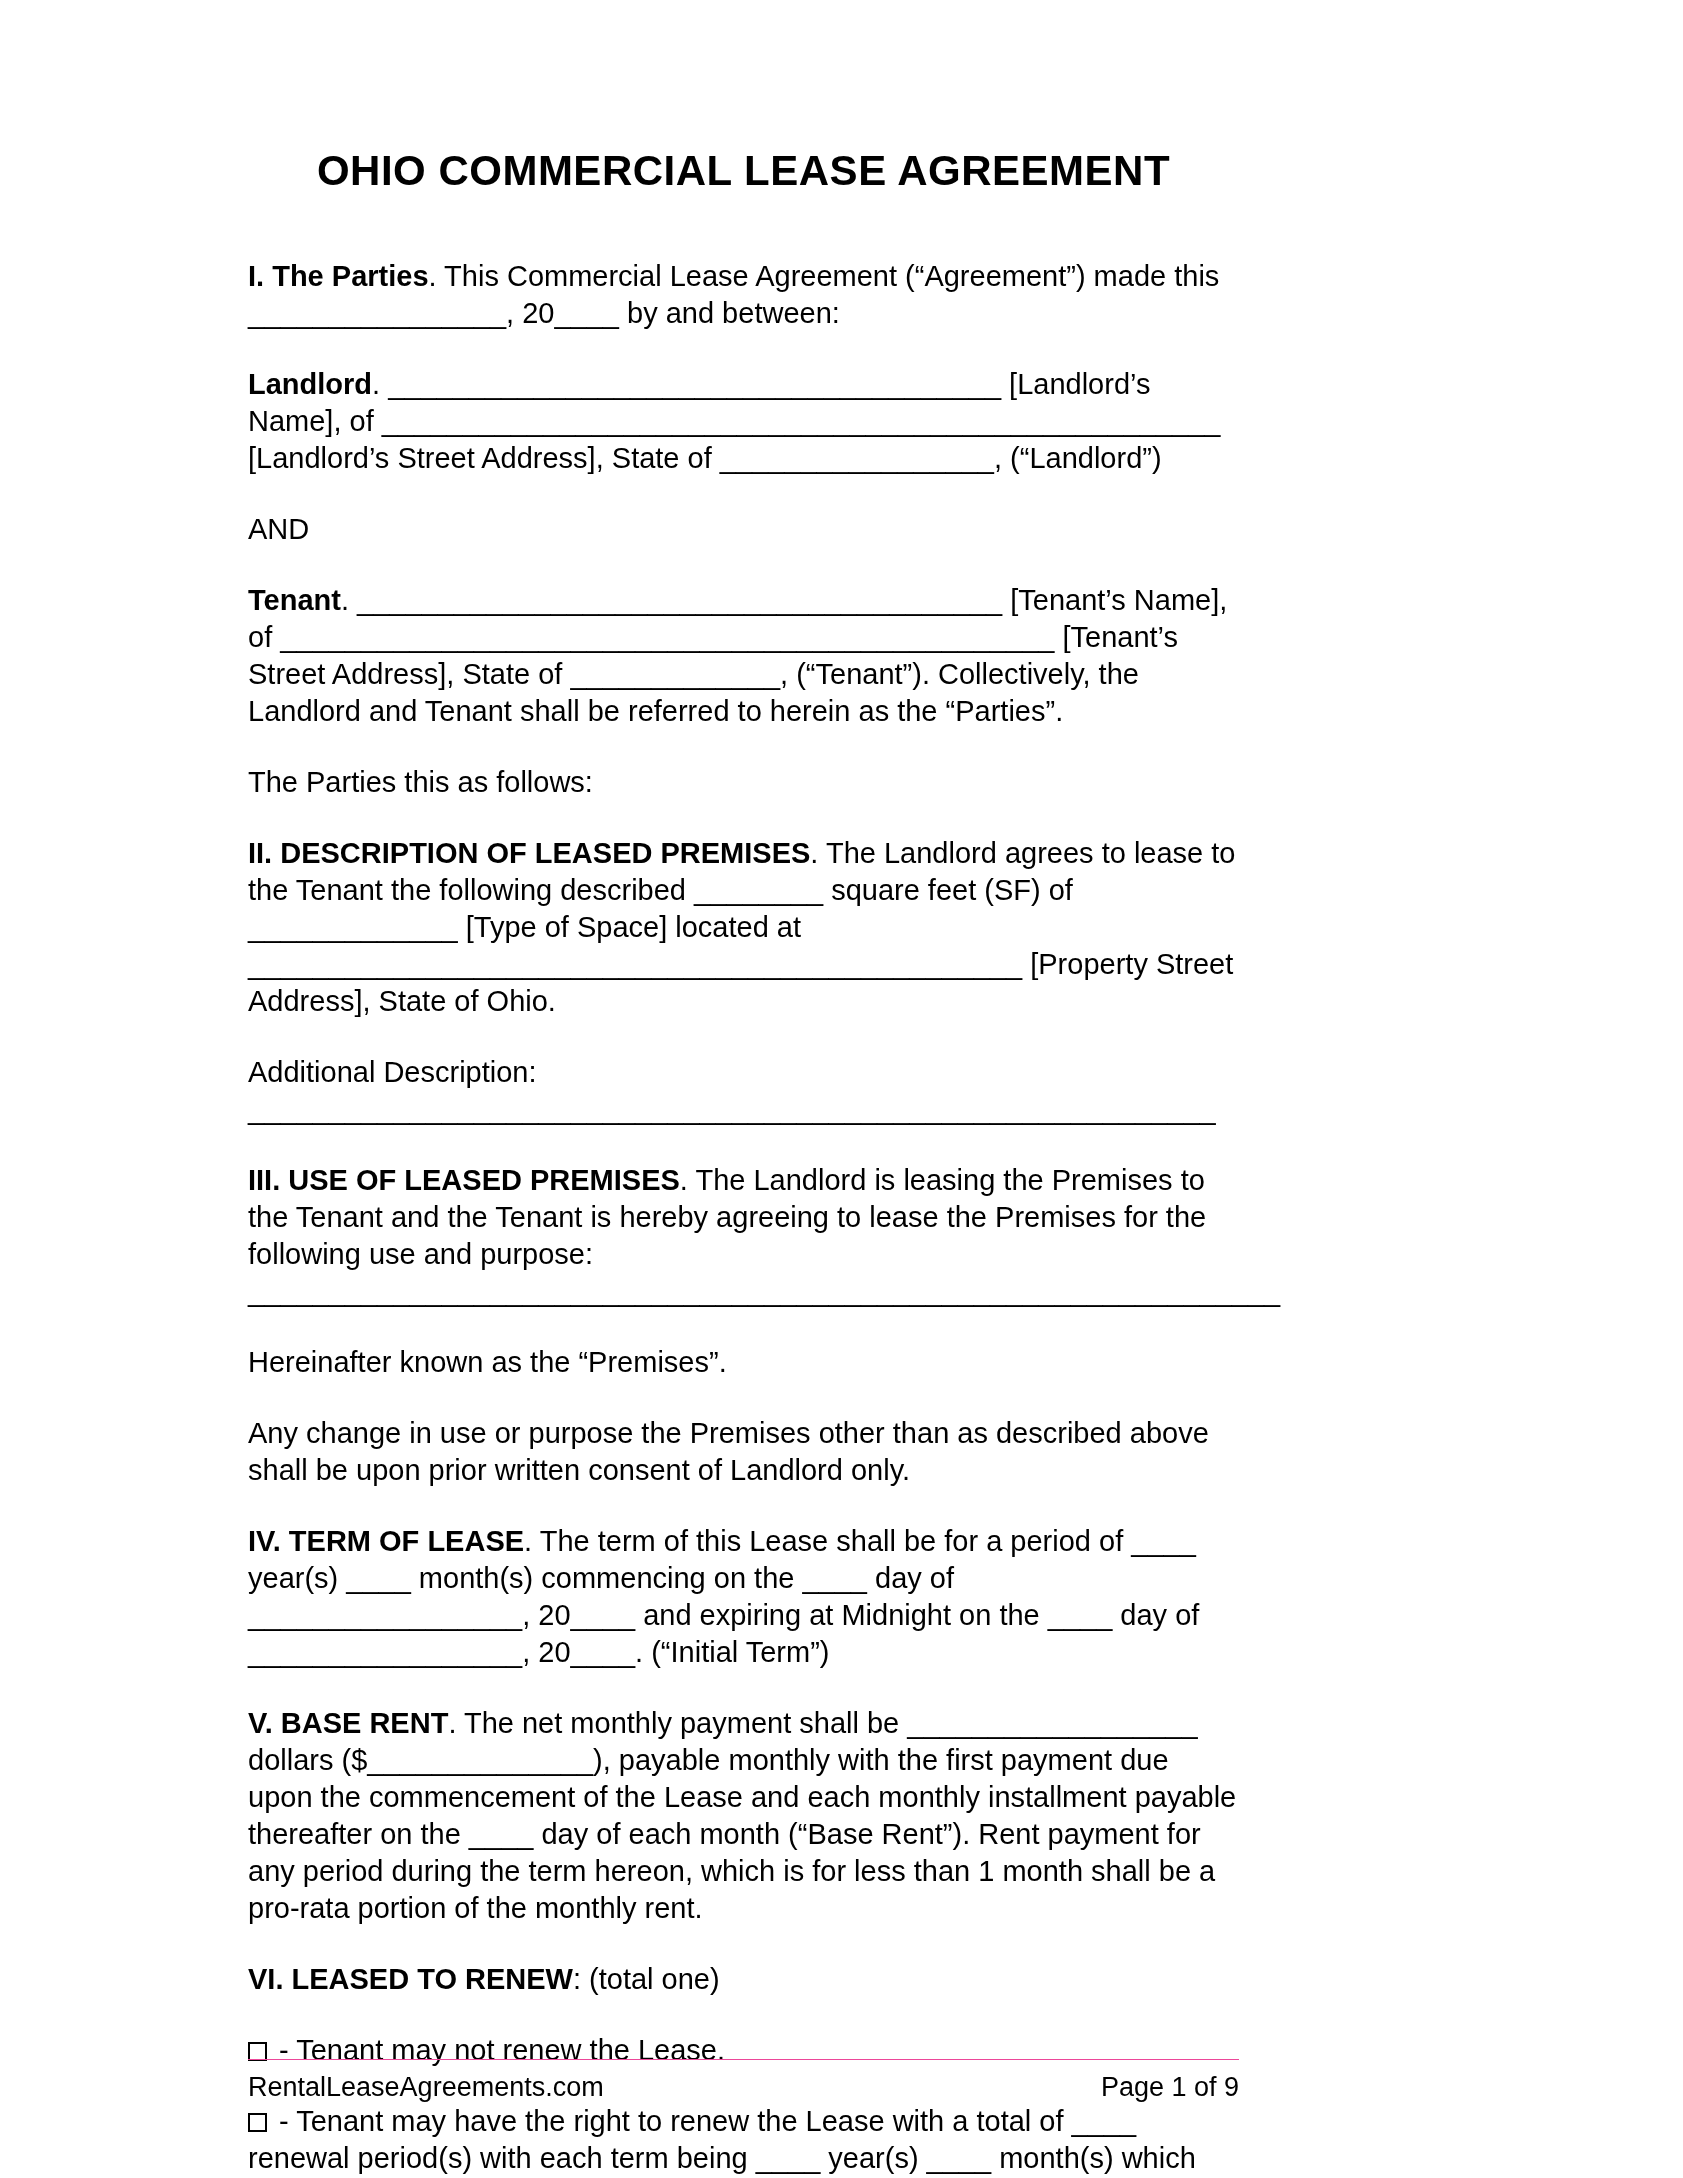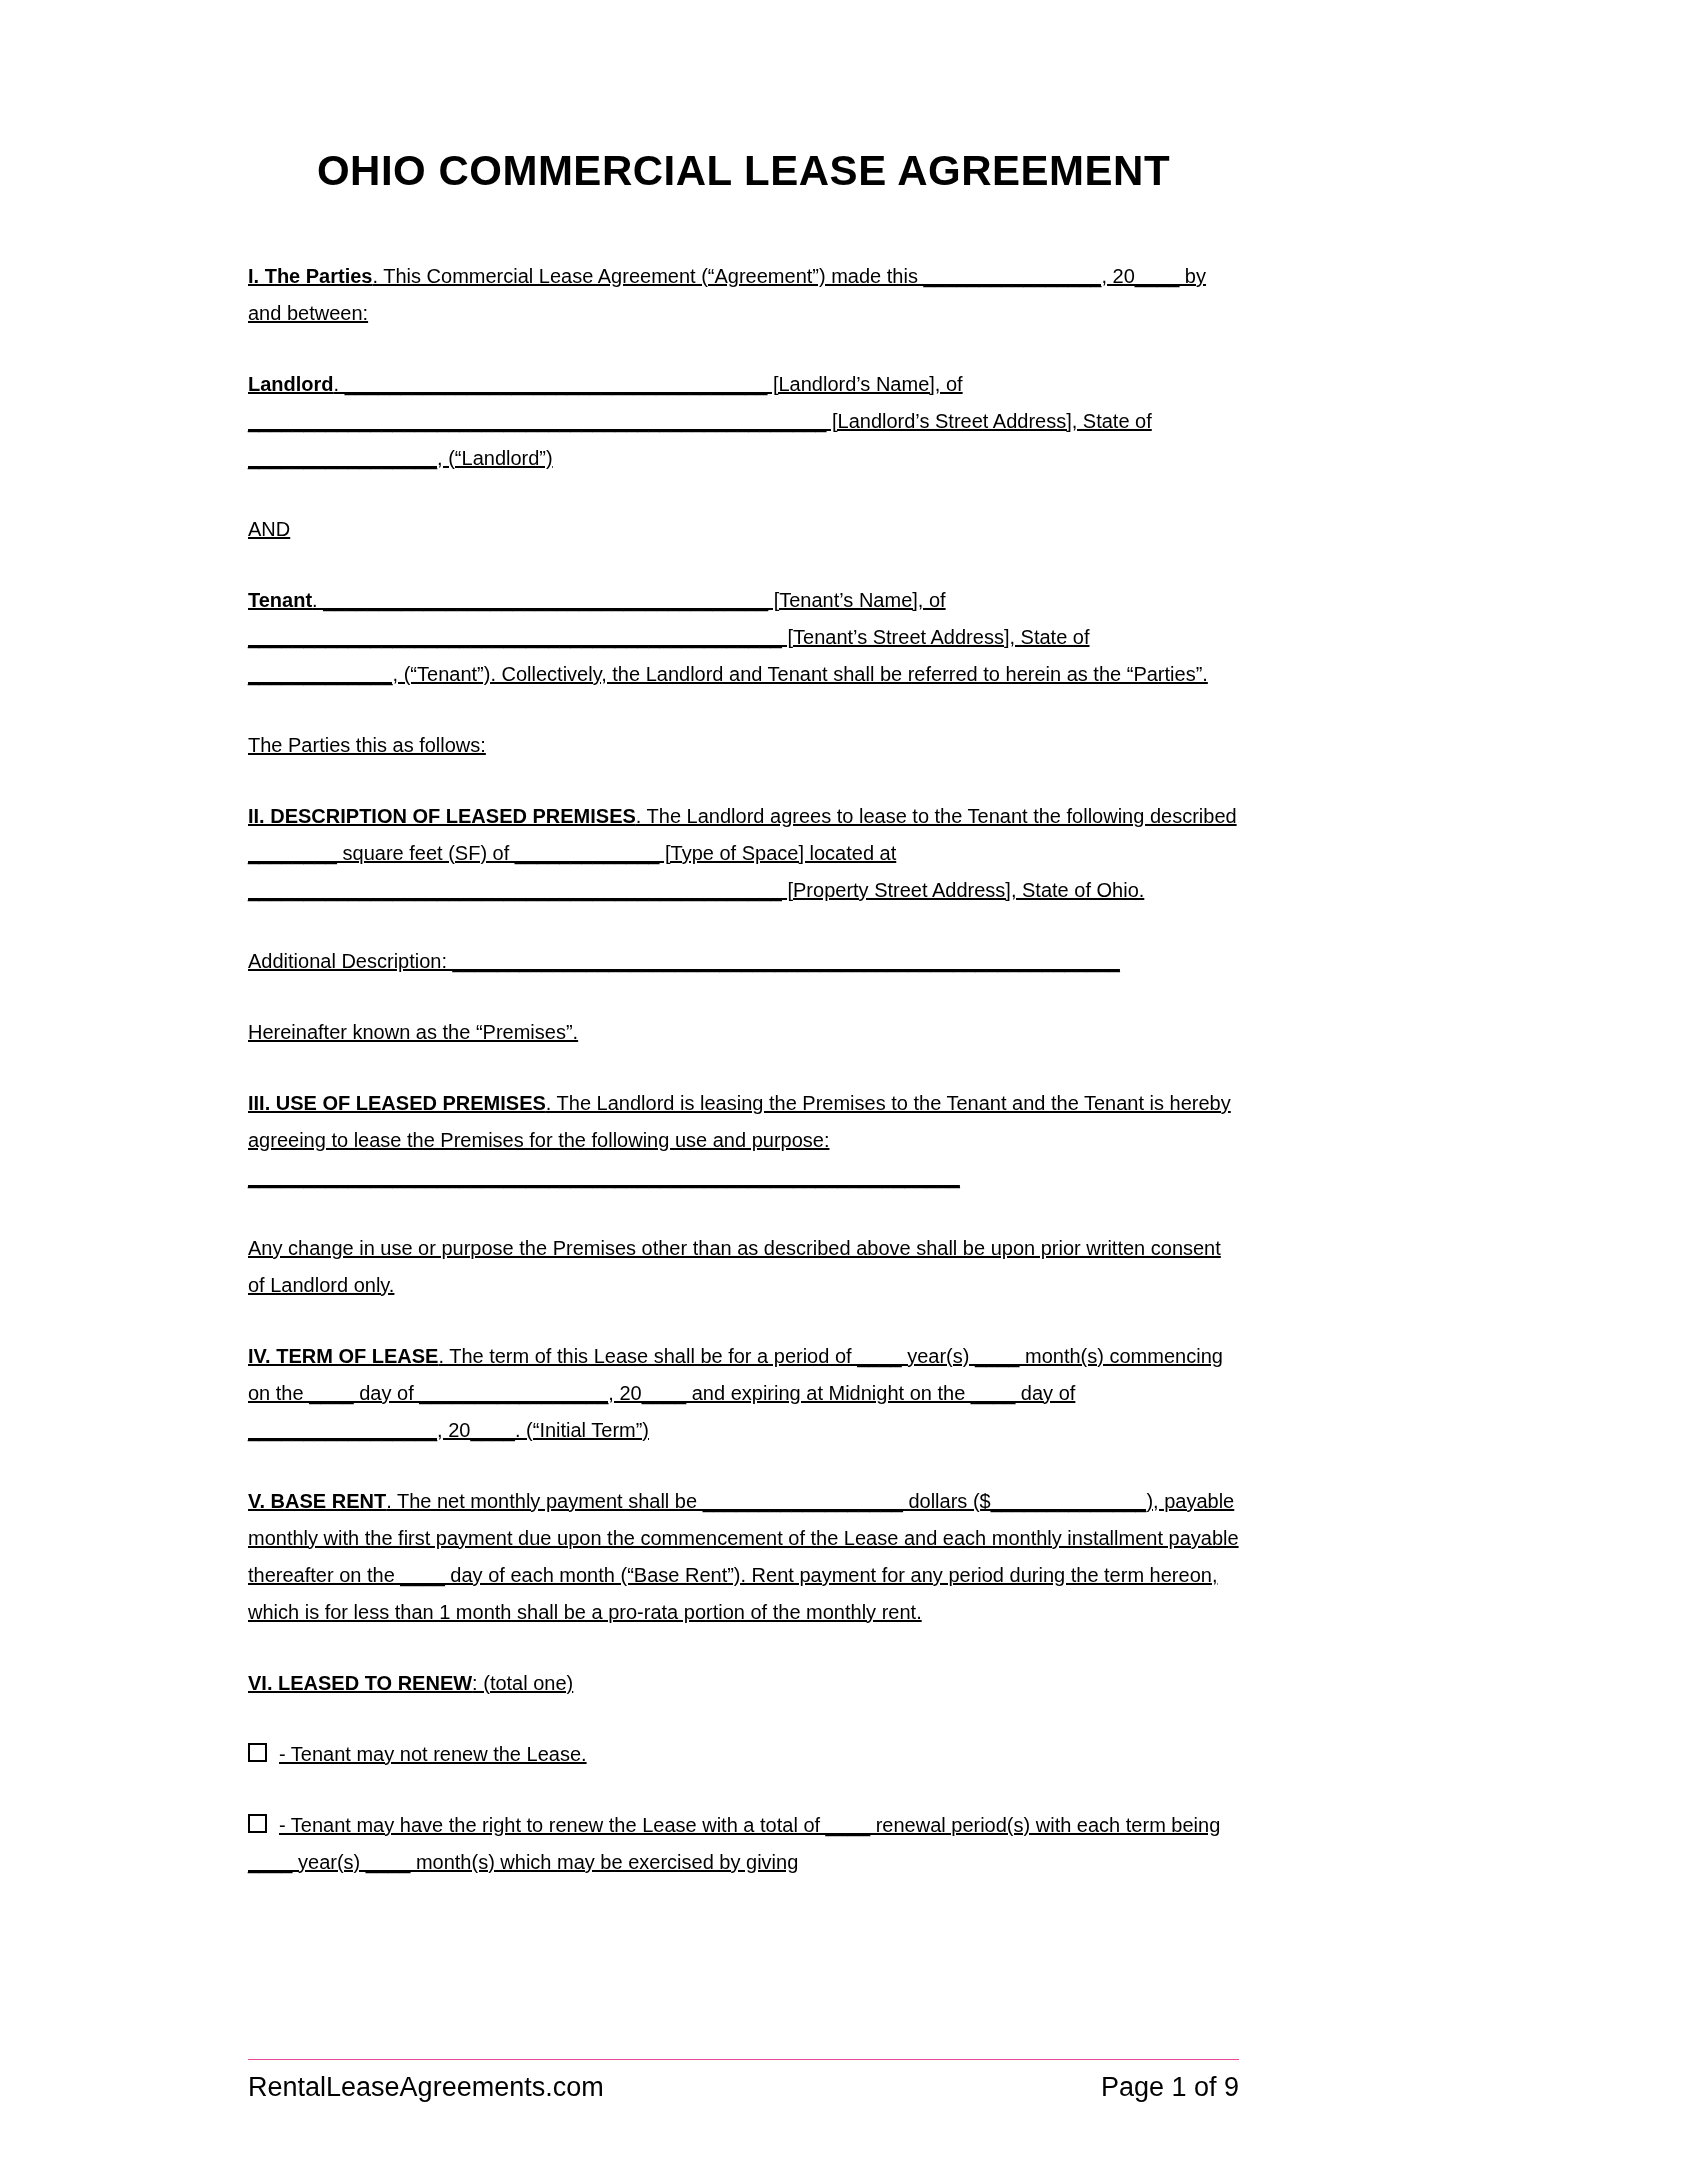--- a/index.html
+++ b/index.html
@@ -21,24 +21,23 @@
     padding: 147px 248px 0 248px;
   }
   h1.doc-title {
     font-size: 42px;
     font-weight: bold;
     text-align: center;
     margin: 0 0 63px 0;
     letter-spacing: 0.5px;
   }
   p.para {
-    font-size: 20px;
+    font-size: 29px;
     line-height: 37px;
     margin: 0 0 34px 0;
-    text-decoration: underline;
   }
   p.para strong {
     font-weight: bold;
   }
   .checkbox {
     display: inline-block;
     width: 15px;
     height: 15px;
     border: 2px solid #000;
     margin-right: 12px;
@@ -88,25 +87,25 @@
 
     <p class="para">
       <strong>II. DESCRIPTION OF LEASED PREMISES</strong><span>. The Landlord agrees to lease to the Tenant the following described ________ square feet (SF) of _____________ [Type of Space] located at ________________________________________________ [Property Street Address], State of Ohio.</span>
     </p>
 
     <p class="para">
       <span>Additional Description: ____________________________________________________________</span>
     </p>
 
     <p class="para">
-      <span>Hereinafter known as the “Premises”.</span>
+      <strong>III. USE OF LEASED PREMISES</strong><span>. The Landlord is leasing the Premises to the Tenant and the Tenant is hereby agreeing to lease the Premises for the following use and purpose: ________________________________________________________________</span>
     </p>
 
     <p class="para">
-      <strong>III. USE OF LEASED PREMISES</strong><span>. The Landlord is leasing the Premises to the Tenant and the Tenant is hereby agreeing to lease the Premises for the following use and purpose: ________________________________________________________________</span>
+      <span>Hereinafter known as the “Premises”.</span>
     </p>
 
     <p class="para">
       <span>Any change in use or purpose the Premises other than as described above shall be upon prior written consent of Landlord only.</span>
     </p>
 
     <p class="para">
       <strong>IV. TERM OF LEASE</strong><span>. The term of this Lease shall be for a period of ____ year(s) ____ month(s) commencing on the ____ day of _________________, 20____ and expiring at Midnight on the ____ day of _________________, 20____. (“Initial Term”)</span>
     </p>
 

